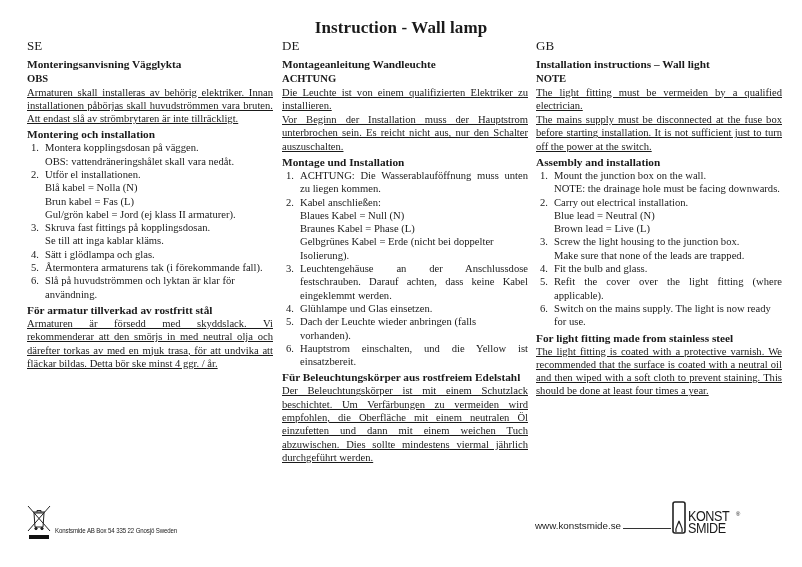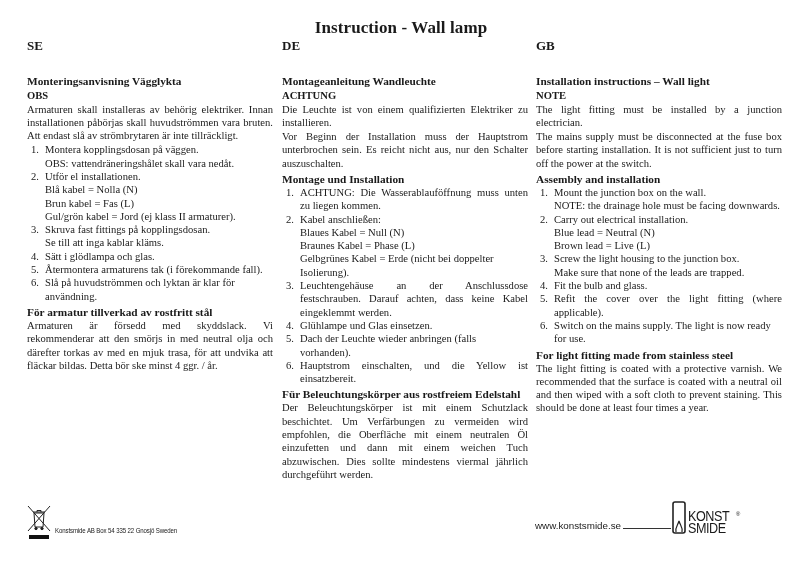--- a/index.html
+++ b/index.html
@@ -9,25 +9,25 @@
       overflow: hidden;
     }
     .title {
       position: absolute; top: 18px; left: 0; width: 802px; text-align: center;
       font-weight: bold; font-size: 17px; letter-spacing: 0.1px;
     }
     .col { position: absolute; top: 38px; width: 246px; font-size: 10.6px; line-height: 13.3px; }
     .col.se { left: 27px; }
     .col.de { left: 282px; }
     .col.gb { left: 536px; }
-    .lang { font-weight: bold; font-size: 13px; line-height: 16px; margin-bottom: 20px; }
+    .lang { font-weight: normal; font-size: 13px; line-height: 16px; margin-bottom: 3px; }
     .h1 { font-weight: bold; font-size: 11.3px; line-height: 14px; margin-bottom: 2px; }
     .h2 { font-weight: bold; font-size: 10.6px; line-height: 12.5px; }
     .h3 { font-weight: bold; font-size: 11.3px; line-height: 13px; margin-top: 3px; }
-    p { margin: 0 0 1px 0; text-align: justify; }
+    p { margin: 0 0 1px 0; text-align: justify; text-decoration: underline; }
     ol { margin: 0; padding: 0; list-style: none; }
     ol li { position: relative; padding-left: 18px; margin: 0; }
     ol li .num { position: absolute; left: 4px; top: 0; }
     ol li .sub { display: block; }
     .footer-left {
       position: absolute; left: 27px; top: 505px; display: flex; align-items: flex-end;
     }
     .weee { width: 24px; height: 36px; position: relative; margin-right: 4px; }
     .addr {
       font-family: "Liberation Sans", "DejaVu Sans", sans-serif; font-size: 7.2px;
@@ -49,20 +49,21 @@
 </head>
 <body>
 
 <div class="title">Instruction - Wall lamp</div>
 
 <div class="col se">
   <div class="lang">SE</div>
   <div class="h1">Monteringsanvisning Vägglykta</div>
   <div class="h2">OBS</div>
   <p>Armaturen skall installeras av behörig elektriker. Innan installationen påbörjas skall huvudströmmen vara bruten. Att endast slå av strömbrytaren är inte tillräckligt.</p>
+  <div class="h3">Montering och installation</div>
   <ol>
     <li>
         <span class="num">1.</span>
         <span class="sub">Montera kopplingsdosan på väggen.</span>
         <span class="sub">OBS: vattendräneringshålet skall vara nedåt.</span>
       </li>
     <li>
         <span class="num">2.</span>
         <span class="sub">Utför el installationen.</span>
         <span class="sub">Blå kabel = Nolla (N)</span>
@@ -128,21 +129,21 @@
       </li>
   </ol>
   <div class="h3">Für Beleuchtungskörper aus rostfreiem Edelstahl</div>
   <p>Der Beleuchtungskörper ist mit einem Schutzlack beschichtet. Um Verfärbungen zu vermeiden wird empfohlen, die Oberfläche mit einem neutralen Öl einzufetten und dann mit einem weichen Tuch abzuwischen. Dies sollte mindestens viermal jährlich durchgeführt werden.</p>
 </div>
 
 <div class="col gb">
   <div class="lang">GB</div>
   <div class="h1">Installation instructions – Wall light</div>
   <div class="h2">NOTE</div>
-  <p>The light fitting must be installed by a junction electrician.</p>
+  <p>The light fitting must be vermeiden by a qualified electrician.</p>
   <p>The mains supply must be disconnected at the fuse box before starting installation. It is not sufficient just to turn off the power at the switch.</p>
   <div class="h3">Assembly and installation</div>
   <ol>
     <li>
         <span class="num">1.</span>
         <span class="sub">Mount the junction box on the wall.</span>
         <span class="sub" style="text-align:justify">NOTE: the drainage hole must be facing downwards.</span>
       </li>
     <li>
         <span class="num">2.</span>

